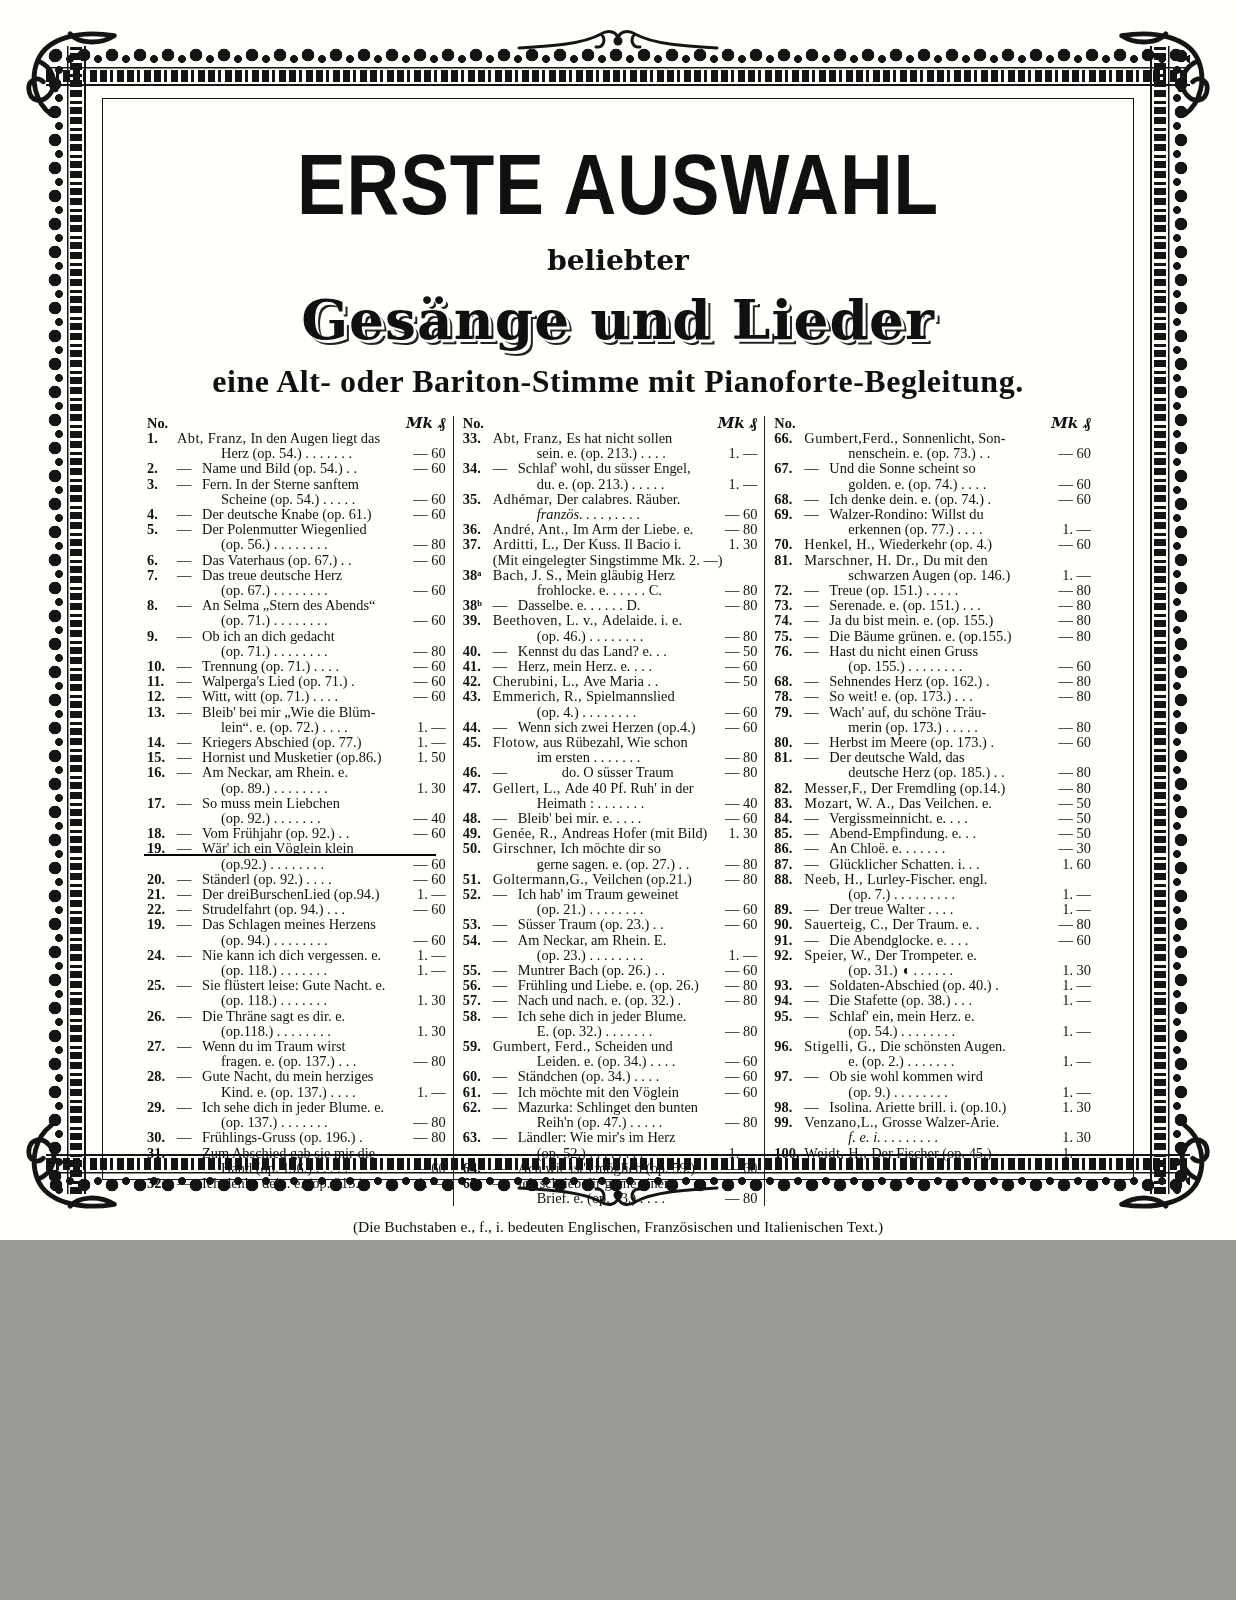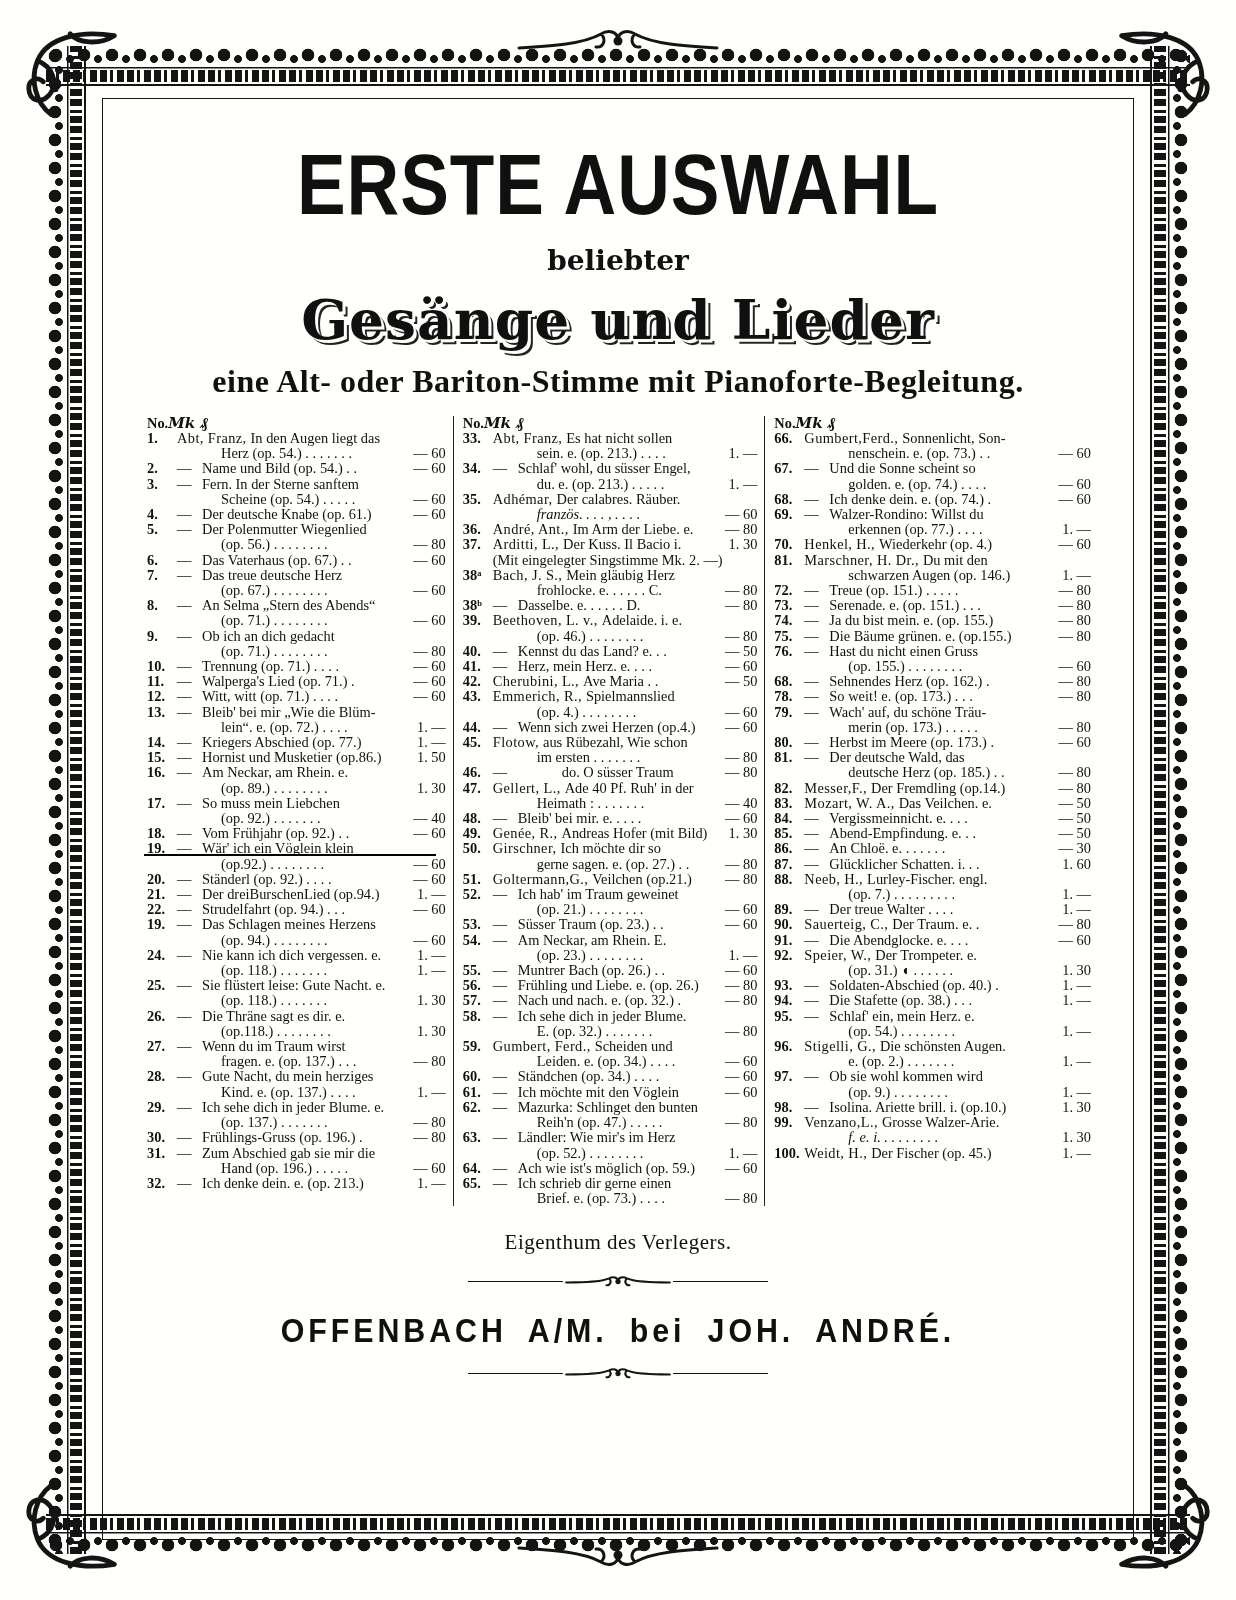--- a/index.html
+++ b/index.html
@@ -1,17 +1,17 @@
 <!DOCTYPE html>
 <html><head>
 <meta charset="utf-8">
 <style>
   html,body { margin:0; padding:0; background:#9a9a94; }
   .page {
-    position:relative; width:1236px; height:1600px; margin:0 auto;
+    position:relative; width:1236px; height:1240px; margin:0 auto;
     background:#fffffc; color:#101010; overflow:hidden;
     font-family:"Liberation Serif", serif;
   }
   
   .b-strip { position:absolute; }
   .b-top { left:46px; right:46px; top:46px; height:40px;
     background-image:
       radial-gradient(circle at 10px 9px, #141414 6px, rgba(0,0,0,0) 6.6px),
       radial-gradient(circle at 24px 13px, #141414 3.6px, rgba(0,0,0,0) 4.2px),
       linear-gradient(#141414,#141414),
@@ -80,21 +80,21 @@
   }
   .fuer { margin-top:26px; font-size:23px; font-weight:bold; font-family:"DejaVu Serif", serif; }
   .voice-line { margin-top:14px; font-size:32px; font-weight:bold; font-family:"Liberation Serif", serif; letter-spacing:.5px; }
   .issue-no { margin-top:16px; font-size:27px; font-weight:bold; font-family:"DejaVu Serif", serif; }
 
   
   .catalog { margin-top:16px; display:grid; grid-template-columns:1fr 0.99fr 1.06fr; text-align:left;
     font-size:14.4px; line-height:15.2px; }
   .catalog-col { padding:0 7px 0 9px; }
   .catalog-col + .catalog-col { border-left:1px solid #222; }
-  .col-header { display:flex; align-items:baseline; font-weight:bold; }
+  .col-header { display:flex; justify-content:space-between; align-items:baseline; font-weight:bold; }
   .mk-sign { font-style:italic; font-family:"DejaVu Serif", serif; font-size:15px; }
   .eline { display:flex; align-items:baseline; position:relative; }
   .no { flex:none; width:30px; font-weight:bold; }
   .dash { flex:none; width:25px; }
   .lt { flex:1 1 auto; min-width:0; }
   .cont .lt { padding-left:44px; }
   .price { flex:none; white-space:nowrap; padding-left:3px; }
   .comp { font-weight:normal; letter-spacing:.4px; }
   .it { font-style:italic; }
   .u::after { content:""; position:absolute; left:-3px; right:10px; bottom:0.5px; border-bottom:2.6px solid #000; }
@@ -990,20 +990,21 @@
             </div>
             <div class="eline">
               <span class="no">100.</span>
               <span class="lt"><span class="comp">Weidt, H., </span>Der Fischer (op. 45.)</span>
               <span class="price">1. —</span>
             </div>
           </div>
       </div>
     </div>
 
+    <div class="lang-note">(Die Buchstaben e., f., i. bedeuten Englischen, Französischen und Italienischen Text.)</div>
     <div class="ownership">Eigenthum des Verlegers.</div>
 
     <div class="divider">
       <span class="dline"></span>
       <svg width="110" height="20" viewBox="0 0 210 34">
         <path d="M6,20 C40,19 70,20 88,12 C96,8 104,10 105,17 C106,10 114,8 122,12 C140,20 170,19 204,20 M88,12 C94,18 90,26 83,25 M122,12 C116,18 120,26 127,25" fill="none" stroke="#141414" stroke-width="4" stroke-linecap="round"></path>
         <circle cx="105" cy="18" r="5" fill="#141414"></circle>
       </svg>
       <span class="dline"></span>
     </div>

